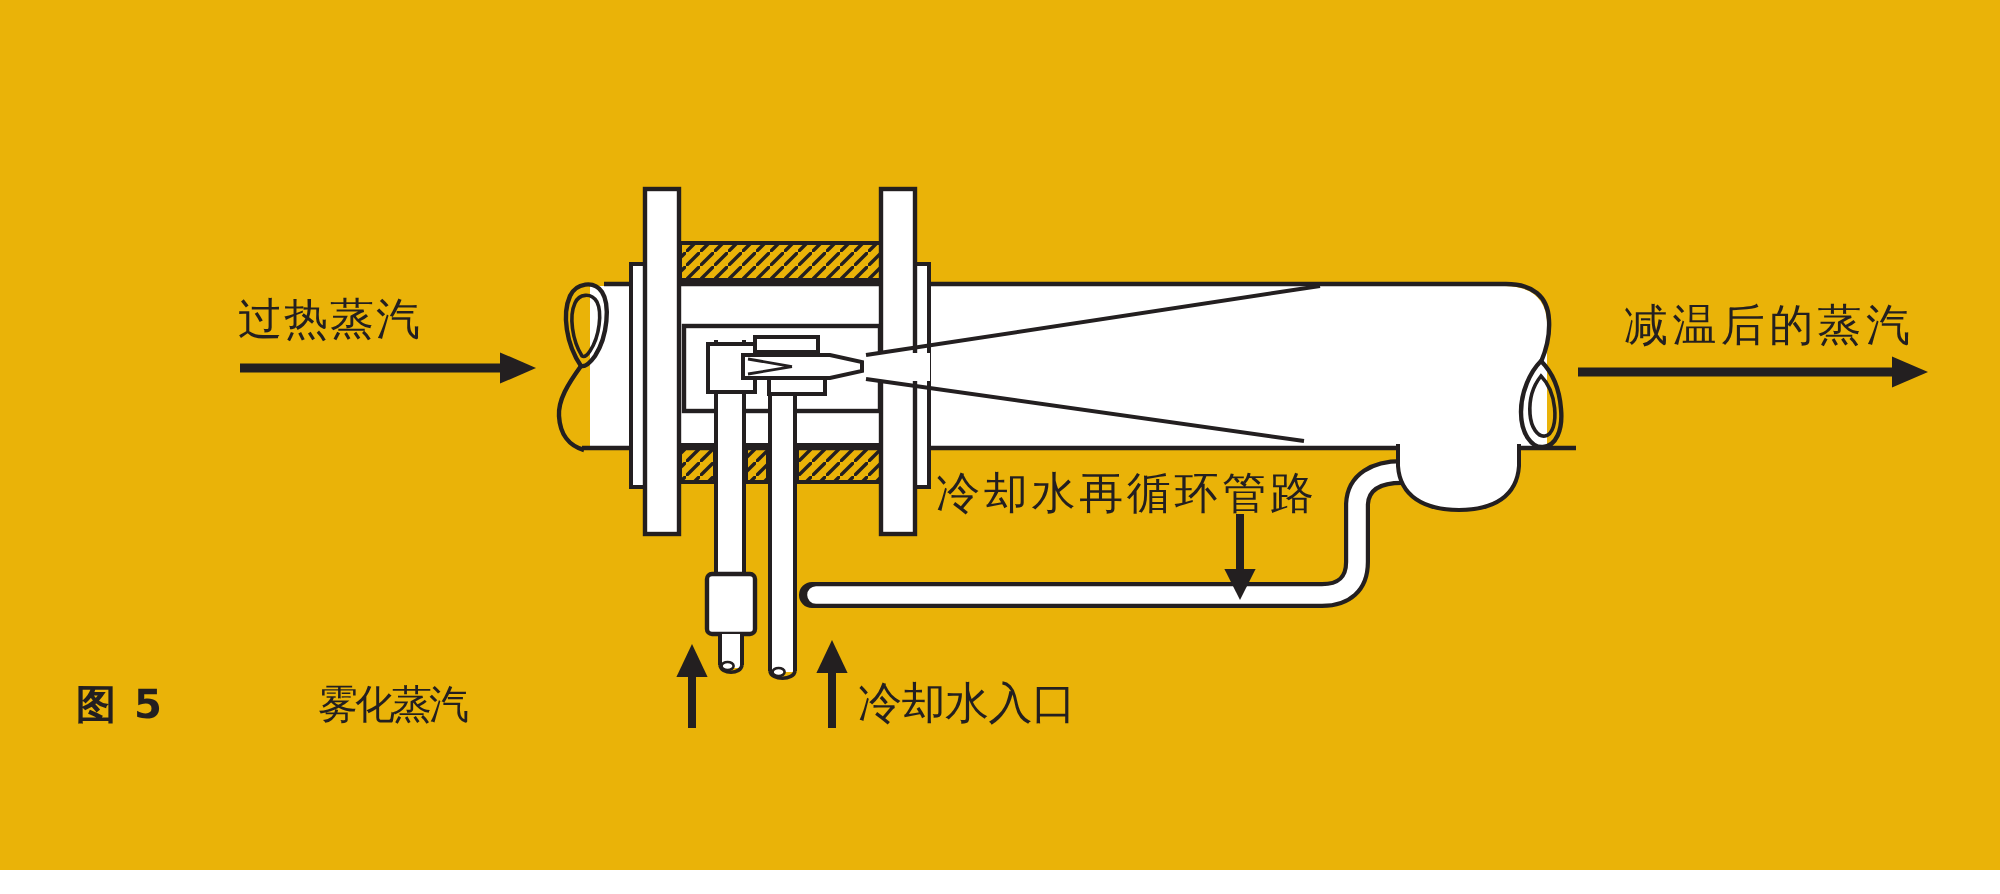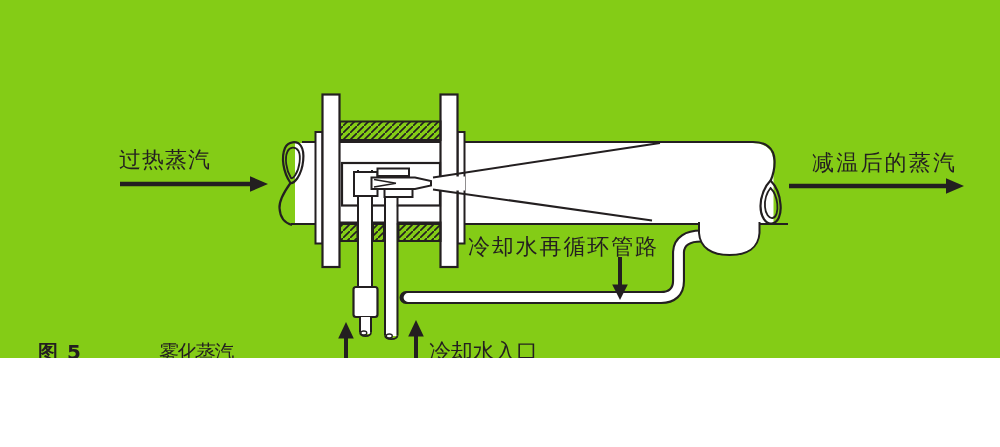--- a/index.html
+++ b/index.html
@@ -1,19 +1,19 @@
 <!DOCTYPE html>
 <html><head>
 <meta charset="utf-8">
 <style>
   html,body{margin:0;padding:0;background:#ffffff;}
   .canvas{
     position:relative;
-    width:1000px;height:358px;
-    background:#84cc16;
+    width:1000px;height:435px;
+    background:#eab308;
     font-family:"DejaVu Sans",sans-serif;
     overflow:hidden;
   }
   svg{display:block;}
   .ink-line{stroke:#231f20;fill:none;}
   .ink-fill{fill:#231f20;stroke:none;}
   .white-part{fill:#ffffff;stroke:#231f20;}
   .label{
     fill:#231f20;
     font-family:"DejaVu Sans",sans-serif;

